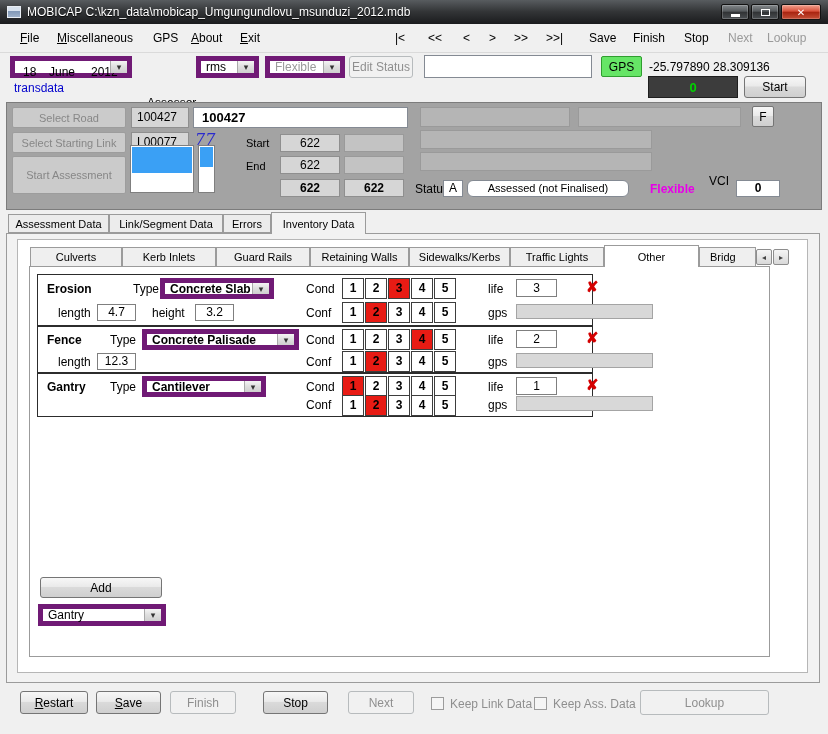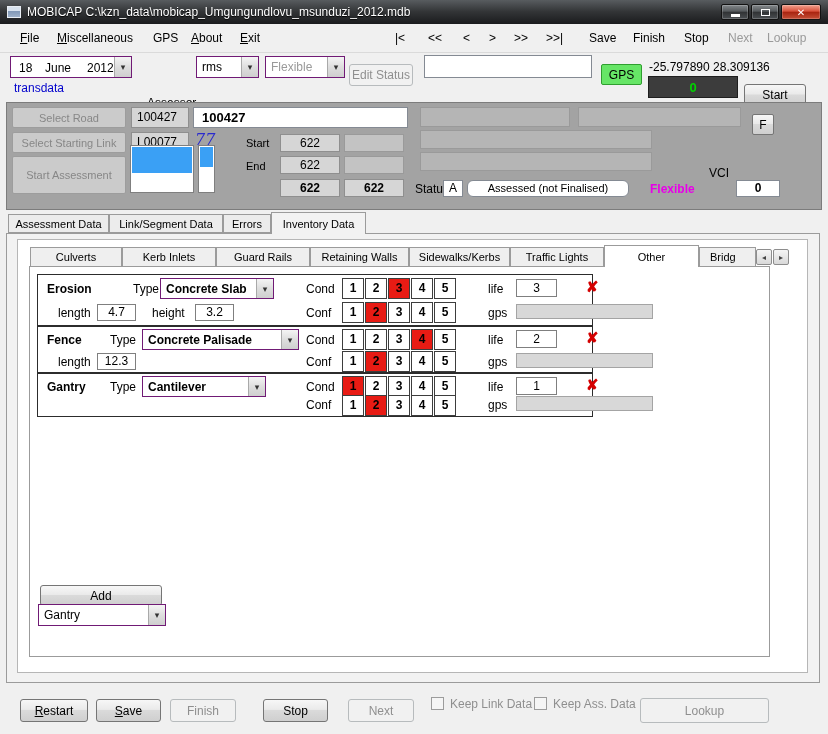--- a/index.html
+++ b/index.html
@@ -27,26 +27,26 @@
   .uf::first-letter{text-decoration:underline;}
 
   
   .lbl{position:absolute;font-size:12px;color:#000;white-space:nowrap;}
   .lbl.sm{font-size:11px;}
   .lbl.b{font-weight:bold;}
   .tbox{position:absolute;background:#fff;border:1px solid #848a93;font-size:12px;}
   .gfield{position:absolute;background:#d6d6d6;border:1px solid #8f8f8f;font-size:12px;color:#000;padding-left:5px;}
   .efield{position:absolute;background:#b5b5b5;border:1px solid #9a9a9a;}
   .btn{position:absolute;display:flex;align-items:center;justify-content:center;font-size:12px;color:#000;
-    background:linear-gradient(#f7f7f7,#eaeaea 45%,#dadada 50%,#cfcfcf);border:1px solid #757575;border-radius:3px;margin-top:8px;}
+    background:linear-gradient(#f7f7f7,#eaeaea 45%,#dadada 50%,#cfcfcf);border:1px solid #757575;border-radius:3px;}
   .btn.dis{background:#f1f1f1;border-color:#b7bbbd;color:#8f8f8f;}
   .btn .cap{display:block;}
   .pbtn{position:absolute;display:flex;align-items:center;justify-content:center;font-size:11px;
     background:#cbcbcb;border:1px solid #9d9d9d;color:#878787;border-radius:2px;}
-  .combo{position:absolute;background:#fff;border:1px solid #701a75;}
+  .combo{position:absolute;background:#fff;border:5px solid #701a75;}
   .combo .ctext{position:absolute;left:5px;top:0;bottom:0;display:flex;align-items:center;font-size:12px;white-space:nowrap;}
   .combo.bold .ctext{font-weight:bold;}
   .combo.dis .ctext{color:#9a9a9a;}
   .combo .carrow{position:absolute;right:0;top:0;bottom:0;width:17px;border-left:1px solid #a9a9a9;
     background:linear-gradient(#f4f4f4,#dedede 50%,#cfcfcf);display:flex;align-items:center;justify-content:center;
     font-size:9px;color:#333;}
 
   
   .roadpanel{position:absolute;left:6px;top:102px;width:816px;height:108px;background:#a3a3a3;border:1px solid #7c7c7c;}
   .listbox{position:absolute;background:#fff;border:1px solid #7f7f7f;}
@@ -186,21 +186,21 @@
   <div class="listbox" style="left:198px;top:145px;width:17px;height:48px;">
     <div class="selbar" style="height:20px;"></div>
   </div>
 
   <div class="gfield" style="left:280px;top:179px;width:60px;height:18px;line-height:16px;text-align:center;padding-left:0;font-weight:bold;">622</div>
   <div class="gfield" style="left:344px;top:179px;width:60px;height:18px;line-height:16px;text-align:center;padding-left:0;font-weight:bold;">622</div>
   <div class="lbl" style="left:407px;top:182px;margin-left:8px;">Status</div>
   <div class="tbox" style="left:443px;top:180px;width:20px;height:17px;text-align:center;line-height:15px;">A</div>
   <div class="tbox" style="left:467px;top:180px;width:162px;height:17px;text-align:center;line-height:15px;font-size:11px;border-radius:6px;">Assessed (not Finalised)</div>
   <div class="lbl b" style="left:650px;top:182px;color:#e800e8;">Flexible</div>
-  <div class="lbl" style="left:709px;top:166px;">VCI</div>
+  <div class="lbl" style="left:709px;top:174px;">VCI</div>
   <div class="tbox" style="left:736px;top:180px;width:44px;height:17px;text-align:center;line-height:15px;font-weight:bold;">0</div>
 
   <div class="tabpanel"></div>
   <div class="inner"></div>
   <div class="tab" style="left:8px;width:101px;">Assessment Data</div>
   <div class="tab" style="left:109px;width:114px;">Link/Segment Data</div>
   <div class="tab" style="left:223px;width:48px;">Errors</div>
   <div class="tab active" style="left:271px;width:95px;">Inventory Data</div>
 
   <div class="stabpanel"></div>

